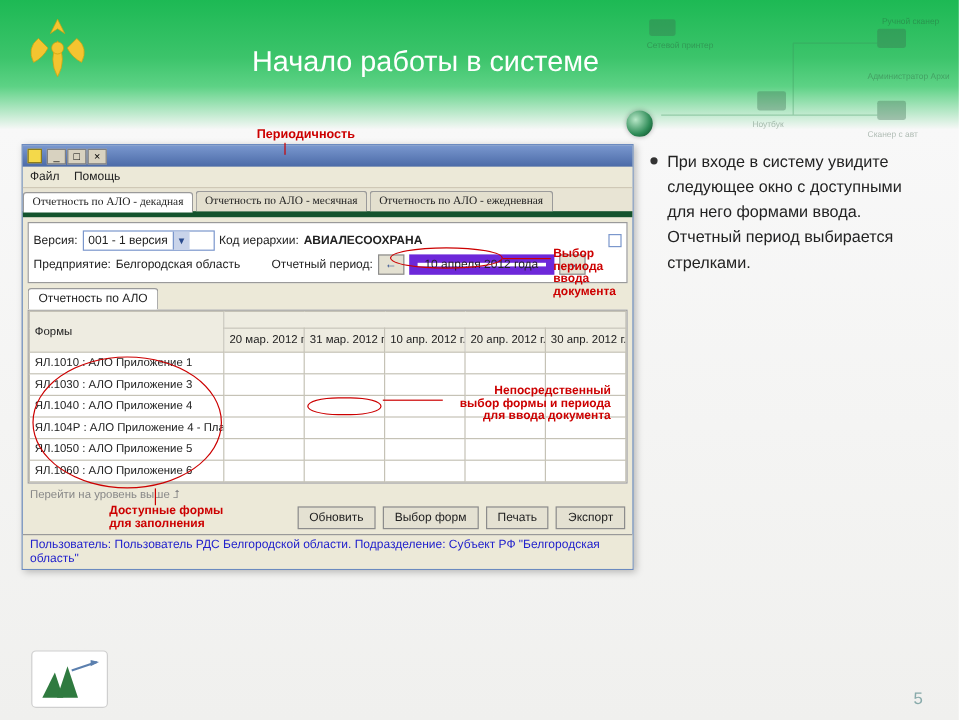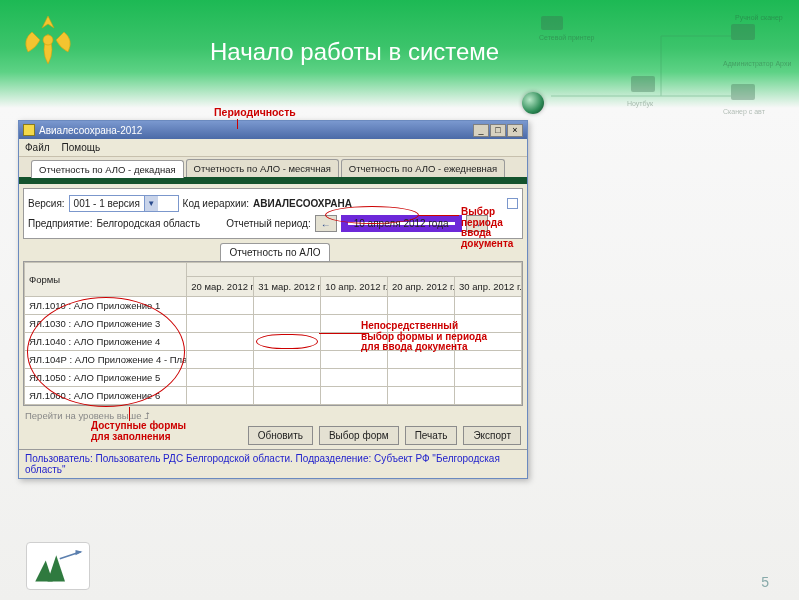--- a/index.html
+++ b/index.html
@@ -57,41 +57,41 @@
       height: 18px; background: linear-gradient(#7a98cf, #4b6aa7);
       display: flex; align-items: center; padding: 0 4px; color: #fff;
     }
     .titlebar .appicon { width: 12px; height: 12px; background: #f4d94a; margin-right: 4px; border: 1px solid #8a7b1c; }
     .titlebar .t { flex: 1; font-size: 10px; }
     .winbtns { display: flex; gap: 1px; }
     .winbtn { width: 16px; height: 13px; background: #d8d2c0; border: 1px solid #808080; display:flex; align-items:center; justify-content:center; font-size:9px; color:#000; }
     .menubar { height: 18px; display: flex; align-items: center; gap: 12px; padding: 0 6px; background: #ece9d8; border-bottom: 1px solid #c7c0ad; }
     .menuitem { font-size: 10px; }
 
-    .tabs { display: flex; border-bottom: 7px solid #14532d; background: #e8e4d4; padding-top: 2px; padding-left: 12px; gap: 0; position: relative; }
+    .tabs { display: flex; border-bottom: 5px solid #14532d; background: #e8e4d4; padding-top: 2px; padding-left: 0; gap: 0; position: relative; font-family: Liberation Serif, serif; }
     .tab {
       padding: 3px 7px; font-size: 9.5px; border: 1px solid #9a9a9a; border-bottom: none;
       background: #e3dfce; border-radius: 3px 3px 0 0; margin-right: 2px;
     }
     .tab.active { background: #fff; position: relative; top: 1px; }
 
     .topcallout { position:absolute; top:-15px; left:195px; color:#c00; font-size:10.5px; font-weight:bold; }
     .topcall-line { position:absolute; left: 218px; top: -2px; width: 2px; height: 10px; border-left: 1.5px solid #c00; }
 
     .panel { background: #fff; border: 1px solid #9a9a9a; margin: 4px; padding: 3px 4px; }
     .row { display: flex; align-items: center; gap: 4px; margin: 3px 0; }
     .lbl { font-size: 10px; }
     .combo { display:flex; align-items:center; border:1px solid #7b97cc; background:#fff; height:17px; }
     .combo .txt { padding: 0 4px; font-size: 10px; white-space: nowrap; }
     .combo .dd { width:14px; height:100%; background:#c9d4ea; border-left:1px solid #7b97cc; display:flex; align-items:center; justify-content:center; color:#2a4b8d; font-size:8px; }
     .chk { width:11px; height:11px; border:1px solid #7b97cc; background:#fff; }
     .navbtn { width:22px; height:17px; background:#e4e1d2; border:1px solid #8c8c8c; display:flex; align-items:center; justify-content:center; color:#2a4b8d; font-weight:bold; }
     .datebox { border:7px solid #6d28d9; background:#fff; padding:1px 6px; height:17px; display:flex; align-items:center; }
 
-    .subtabs { display:flex; padding-left:4px; margin-top:2px;justify-content:center; }
+    .subtabs { display:flex; padding-left:4px; margin-top:2px; }
     .subtab { padding:3px 8px; font-size:10px; border:1px solid #9a9a9a; border-bottom:none; background:#fff; border-radius:3px 3px 0 0; }
 
     .grid-wrap { margin: 0 4px 4px 4px; border: 1px solid #9a9a9a; background: #fff; }
     .grid { width: 100%; border-collapse: collapse; font-size: 9.5px; table-layout: fixed; }
     .grid th, .grid td { border: 1px solid #c5c2b6; padding: 3px 4px; white-space: nowrap; overflow:hidden; }
     .grid th { background: #eeece1; font-weight: normal; text-align: left; }
     .grid thead tr:first-child th:first-child { height: 34px; }
     .grid td.formname { text-align: left; }
     .grid .highlight-oval {
       position:relative;
@@ -150,29 +150,29 @@
         <path d="M30 24 Q22 40 30 54 Q38 40 30 24 Z"></path>
         <circle cx="30" cy="30" r="5"></circle>
       </g>
     </svg>
   </div>
 
   <h1 class="title">Начало работы в системе</h1>
 
   <div class="globe"></div>
 
+  <div class="side-text">При входе в систему увидите следующее окно с доступными для него формами ввода. Отчетный период выбирается стрелками.</div>
 
   <div class="win">
 
     <div class="topcallout">Периодичность</div>
     <div class="topcall-line"></div>
 
     <div class="titlebar">
       <div class="appicon"></div>
-      <div class="t">Авиалесоохрана-2012</div>
       <div class="winbtns">
         <div class="winbtn">_</div>
         <div class="winbtn">□</div>
         <div class="winbtn">×</div>
       </div>
     </div>
 
     <div class="menubar">
       <span class="menuitem">Файл</span>
       <span class="menuitem">Помощь</span>
@@ -291,21 +291,21 @@
 
     <div class="ellipse" style="left:306px; top:85px; width:94px; height:18px;"></div>
     <div class="anno-line-h" style="left:400px; top:94px; width:40px;"></div>
     <div class="anno" style="left:442px; top:86px;">Выбор периода ввода документа</div>
 
     <div class="ellipse" style="left:8px; top:176px; width:158px; height:110px; border-radius:50%/50%;"></div>
     <div class="anno-line-v" style="left:110px; top:286px; height:14px;"></div>
     <div class="anno" style="left:72px; top:300px; width:110px;">Доступные формы для заполнения</div>
 
     <div class="anno-line-h" style="left:300px; top:212px; width:50px;"></div>
-    <div class="anno" style="left:342px; top:200px; width:130px;">Непосредственный выбор формы и периода для ввода документа</div>
+    <div class="anno" style="left:360px; top:200px; width:130px;text-align:right;">Непосредственный выбор формы и периода для ввода документа</div>
 
     <div class="linkline"><span>Перейти на уровень выше</span> ⮥</div>
 
     <div class="toolbar-bottom">
       <div class="btn">Обновить</div>
       <div class="btn">Выбор форм</div>
       <div class="btn">Печать</div>
       <div class="btn">Экспорт</div>
     </div>
 

